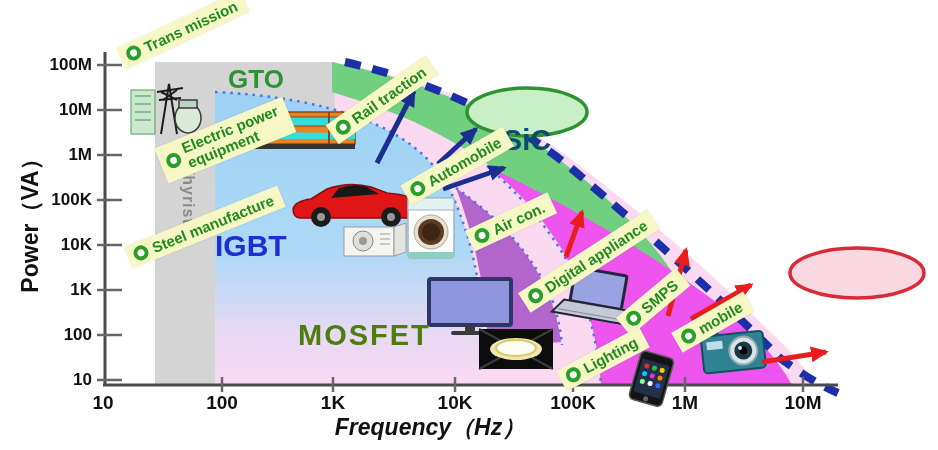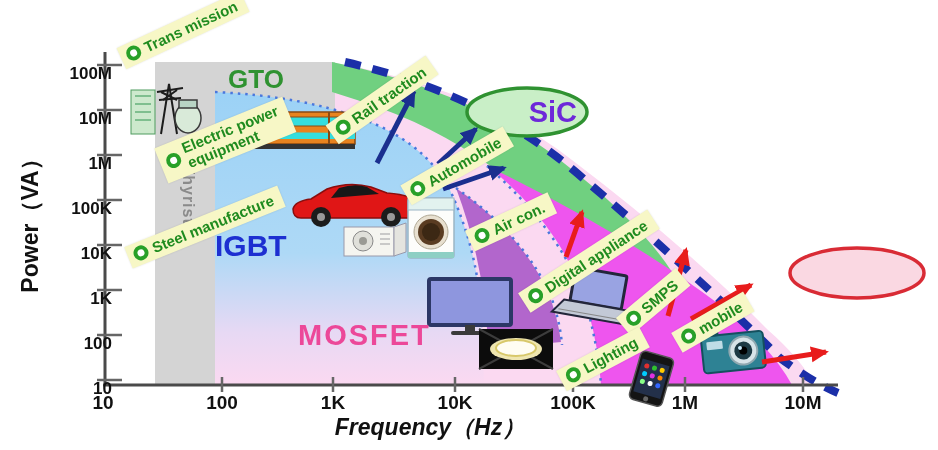--- a/index.html
+++ b/index.html
@@ -1,41 +1,41 @@
 <!DOCTYPE html>
 <html><head>
 <meta charset="utf-8">
 <style>
   html,body{margin:0;padding:0;background:#fff;}
   .stage{position:relative;width:938px;height:450px;background:#ffffff;overflow:hidden;
          font-family:"Liberation Sans",sans-serif;}
   .stage svg.bg{position:absolute;left:0;top:0;width:938px;height:450px;}
 
-  .ytick{position:absolute;left:44px;width:68px;text-align:right;font-size:17px;font-weight:bold;color:#111;margin-top:9px;}
+  .ytick{position:absolute;left:24px;width:68px;text-align:right;font-size:17px;font-weight:bold;color:#111;}
   .xtick{position:absolute;top:392px;width:80px;text-align:center;font-size:19px;font-weight:bold;color:#111;}
 
   .axis-label{position:absolute;font-size:22px;font-weight:bold;color:#111;white-space:nowrap;}
   .y-axis-label{left:30px;top:220px;transform:translate(-50%,-50%) rotate(-90deg);font-size:23px;}
   .x-axis-label{left:430px;top:427px;transform:translate(-50%,-50%);font-size:23px;font-style:italic;}
 
   .app-label{position:absolute;display:flex;align-items:center;gap:5px;white-space:nowrap;
              background:#f7f7c6;color:#1f8b1f;font-weight:bold;font-size:15px;
              padding:3px 9px 3px 6px;transform:translate(-50%,-50%) rotate(var(--r,0deg));
              box-shadow:0 0 2px rgba(0,0,0,.12);}
   .app-label .bullet{width:15px;height:15px;min-width:15px;border:4px solid #28a028;border-radius:50%;
              background:#fff;box-sizing:border-box;}
   .app-label .two-line{display:flex;flex-direction:column;line-height:1.05;}
 
   .region-label{position:absolute;font-weight:bold;white-space:nowrap;}
   .gto-label{left:228px;top:64px;font-size:26px;color:#2f9231;}
   .igbt-label{left:215px;top:229px;font-size:30px;color:#1d2fd1;}
-  .mosfet-label{left:298px;top:319px;font-size:29px;color:#ec4899;letter-spacing:2px;}
+  .mosfet-label{left:298px;top:319px;font-size:29px;color:#4d7c0f;letter-spacing:2px;}
   .thyristor-label{left:188px;top:200px;font-size:16px;color:#8a8a8a;letter-spacing:1px;
                    transform:translate(-50%,-50%) rotate(90deg);}
-  .ellipse-label{position:absolute;width:100px;text-align:right;font-weight:bold;font-size:29px;color:#6d28d9;}
+  .ellipse-label{position:absolute;width:100px;text-align:center;font-weight:bold;font-size:29px;color:#0c4a6e;margin-top:28px;}
   .sic-label{left:477px;top:96px;}
   .gan-label{left:807px;top:257px;}
 </style>
 </head>
 <body>
 
 <div class="stage">
 
   <svg class="bg" viewBox="0 0 938 450">
     <defs>

